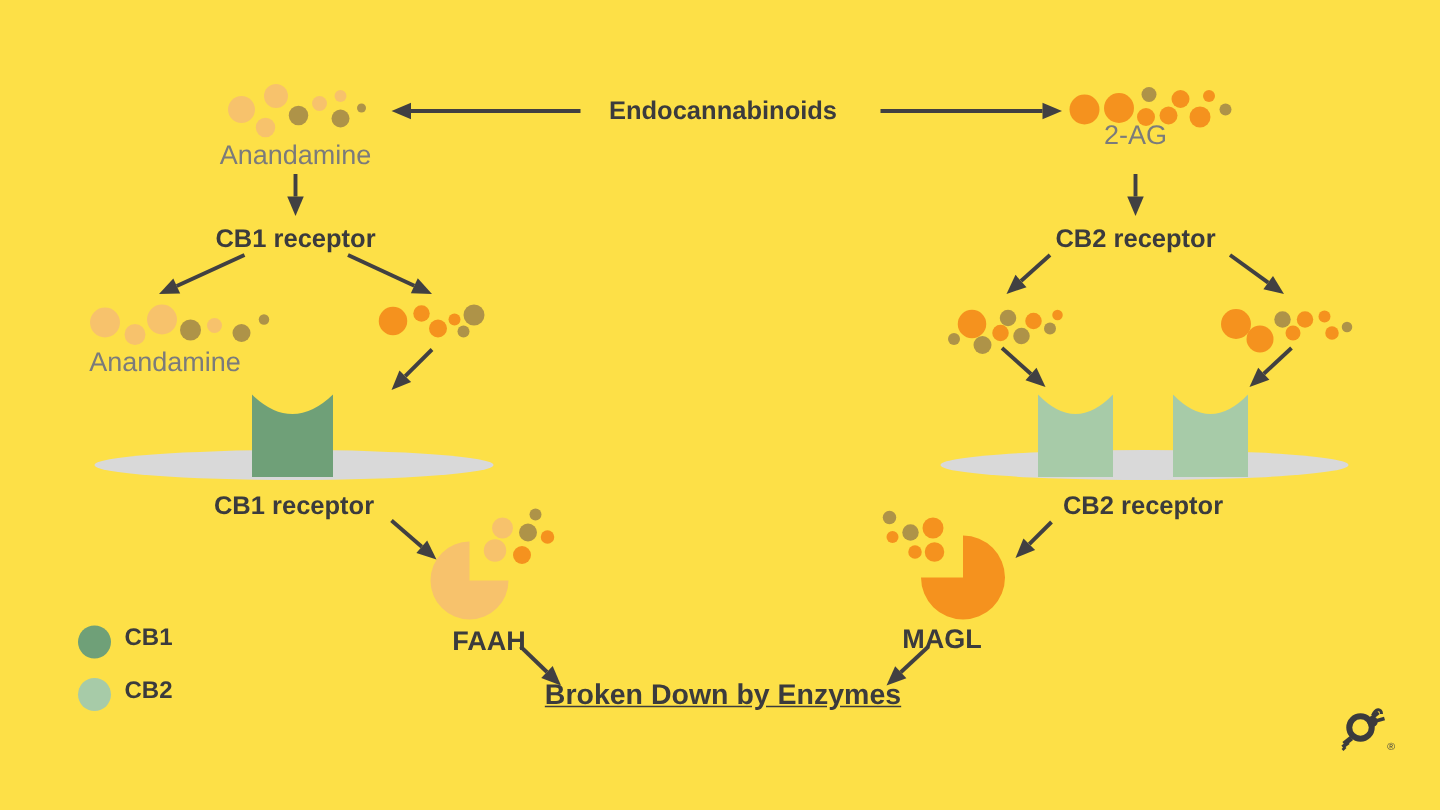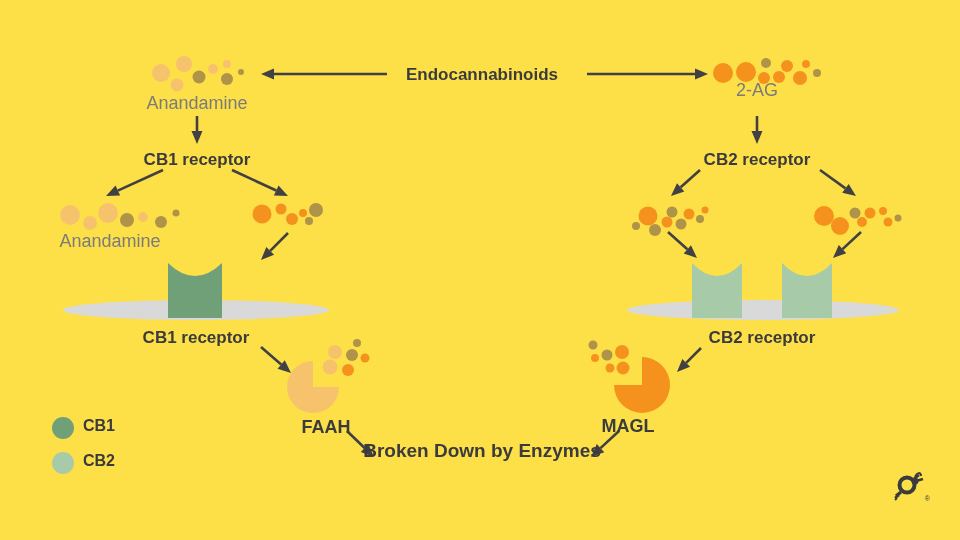--- a/index.html
+++ b/index.html
@@ -175,21 +175,21 @@
   <div class="label lbl-bold" style="left:482px;top:74px;">Endocannabinoids</div>
   <div class="label lbl-gray" style="left:197px;top:103px;">Anandamine</div>
   <div class="label lbl-gray" style="left:757px;top:90px;">2-AG</div>
   <div class="label lbl-bold" style="left:197px;top:159px;">CB1 receptor</div>
   <div class="label lbl-gray" style="left:110px;top:241px;">Anandamine</div>
   <div class="label lbl-bold" style="left:196px;top:337px;">CB1 receptor</div>
   <div class="label lbl-enzyme" style="left:316px;top:427px;">FAAH</div>
   <div class="label lbl-bold" style="left:757px;top:159px;">CB2 receptor</div>
   <div class="label lbl-bold" style="left:762px;top:337px;">CB2 receptor</div>
   <div class="label lbl-enzyme" style="left:618px;top:426px;">MAGL</div>
-  <div class="label lbl-big" style="left:482px;top:450px;">Broken Down by Enzymes</div>
+  <div class="label lbl-big" style="left:482px;top:464px;text-decoration:underline;">Broken Down by Enzymes</div>
 
   <div class="legend">
     <div class="legend-row">
       <span class="legend-dot cb1"></span>
       <span class="legend-label">CB1</span>
     </div>
     <div class="legend-row">
       <span class="legend-dot cb2"></span>
       <span class="legend-label">CB2</span>
     </div>

